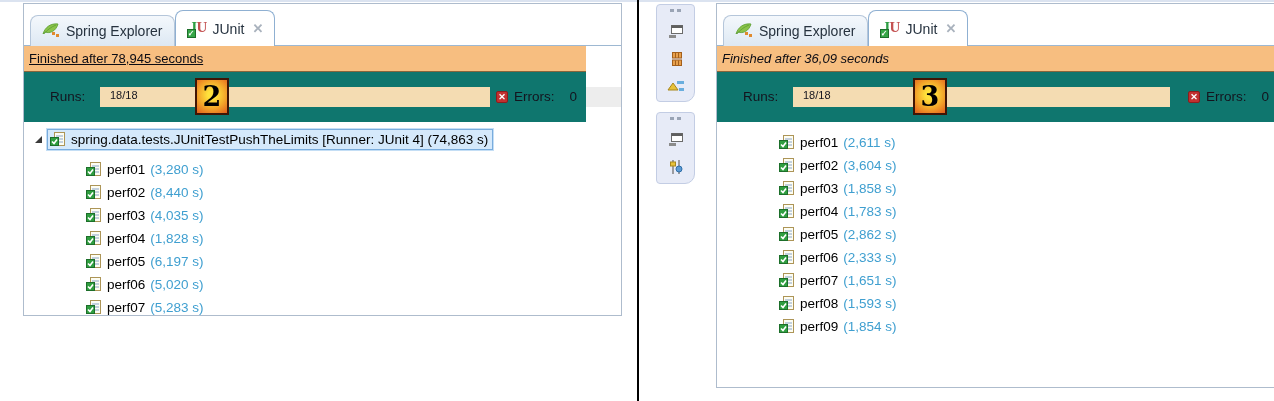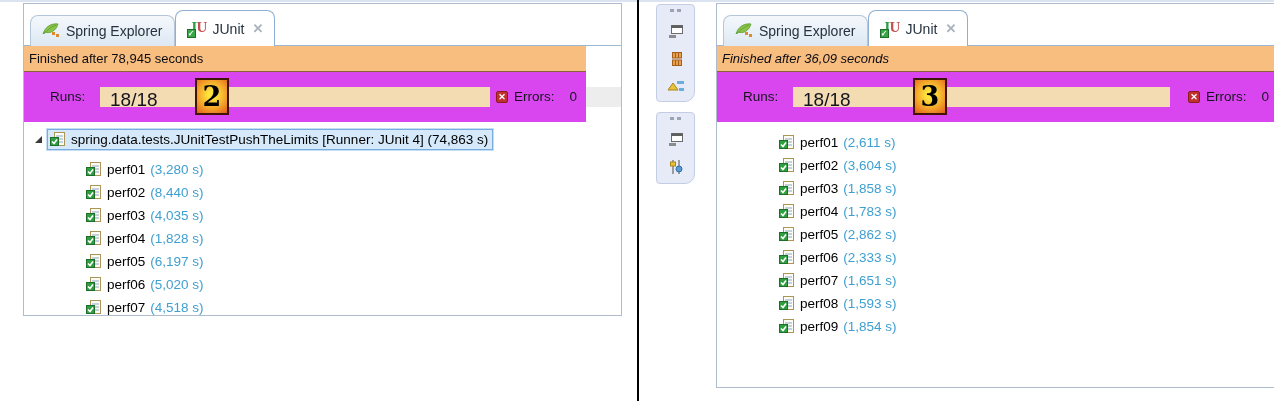--- a/index.html
+++ b/index.html
@@ -29,24 +29,24 @@
   .junit-ic .u { color:#c45252; position:absolute; left:10px; top:0; }
   .junit-ic .chk { position:absolute; left:0; bottom:-1px; width:9px; height:9px; background:#36a647;
                    border:1px solid #1d6e2b; color:#fff; font-size:8px; line-height:8px; text-align:center;
                    font-family:"Liberation Sans",sans-serif; }
 
   
   .status-row { height:26px; background:#f7be80; border-bottom:1px solid #86653c;
                 font-size:13px; line-height:25px; padding-left:5px; color:#0c0c14; }
   .counter-row { position:relative; height:50px; background:#fff; }
   .counter-row .tail-stripe { position:absolute; top:15px; height:20px; right:0; background:#ededed; }
-  .orange-part { position:absolute; left:0; top:0; bottom:0; background:#d946ef; }
+  .orange-part { position:absolute; left:0; top:0; bottom:0; background:#0f766e; }
   .cream-stripe { position:absolute; left:76px; top:15px; height:20px; background:#f4dcb2; }
   .runs-label  { position:absolute; left:26px; top:17px; font-size:13.5px; color:#14141e; }
-  .runs-value  { position:absolute; left:86px; top:17px; font-size:19px; color:#14141e; }
+  .runs-value  { position:absolute; left:86px; top:17px; font-size:11px; color:#14141e; }
   .errors-grp  { position:absolute; right:9px; top:17px; display:flex; align-items:center; font-size:13.5px; color:#14141e; }
   .err-ic { width:12px; height:12px; background:#c13030; border:1px solid #8c1d1d; border-radius:2px;
             color:#fff; font-size:9px; line-height:10px; text-align:center; font-weight:bold; margin-right:6px; }
   .errors-grp .val { margin-left:15px; }
 
   .callout { position:absolute; top:6px; width:34px; height:37px; border:2px solid #401505;
              background:radial-gradient(circle at 50% 45%, #ffe23c 18%, #f3a62a 58%, #e4641e 96%);
              color:#000; font-family:"DejaVu Serif", serif; font-weight:bold; font-size:27px;
              display:flex; align-items:center; justify-content:center; z-index:3; }
   #panel-left  .callout { left:171px; }
@@ -94,21 +94,21 @@
       <span class="junit-ic">
         <span class="j">J</span>
           <span class="u">U</span>
           <span class="chk">✓</span>
       </span>
       <span>JUnit</span>
       <span class="close-x">✕</span>
     </div>
   </div>
 
-  <div class="status-row" style="width:calc(100% - 35px);">Finished after 78,945 seconds</div>
+  <div class="status-row" style="width:calc(100% - 35px);text-decoration:underline;">Finished after 78,945 seconds</div>
 
   <div class="counter-row">
     <div class="tail-stripe" style="width:35px;"></div>
     <div class="orange-part" style="width:calc(100% - 35px);">
       <div class="cream-stripe" style="right:96px;"></div>
       <span class="runs-label">Runs:</span>
       <span class="runs-value">18/18</span>
       <span class="errors-grp">
         <span class="err-ic">✕</span>
         <span>Errors:</span>
@@ -211,21 +211,21 @@
         <div class="row">
     <svg class="ticon" width="16" height="16" viewBox="0 0 16 16">
       <rect x="4.5" y="1.5" width="10" height="13" fill="#fdfdf3" stroke="#ad9557"></rect>
       <line x1="6" y1="5" x2="13" y2="5" stroke="#8aa5c8"></line>
             <line x1="6" y1="8" x2="13" y2="8" stroke="#8aa5c8"></line>
       <line x1="6" y1="11" x2="13" y2="11" stroke="#8aa5c8"></line>
       <rect x="0.5" y="6.5" width="8" height="8" fill="#2f9e3f" stroke="#1c6e2a"></rect>
       <path d="M2 10.5 L4 12.5 L7 8.5" stroke="#fff" stroke-width="1.6" fill="none"></path>
     </svg>
     <span class="name">perf07</span>
-    <span class="time">(4,518 s)</span>
+    <span class="time">(5,283 s)</span>
   </div>
       </div>
   </div>
 </div>
 
 <div class="divider"></div>
 <div class="icon-strip">
   <div class="strip-group">
     <span class="dots">
         <i></i>

